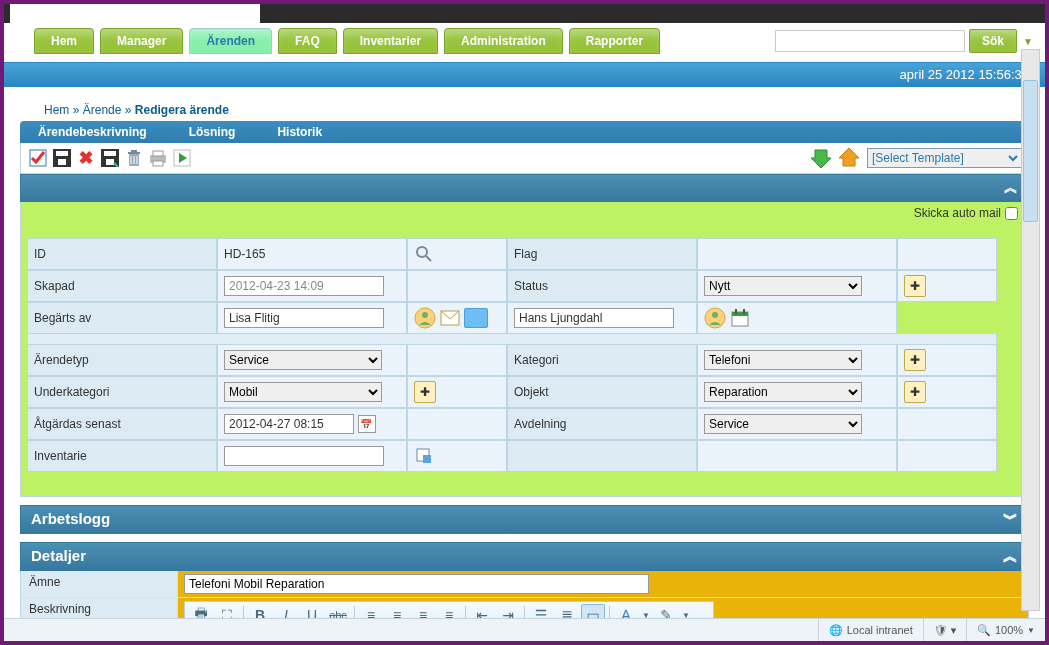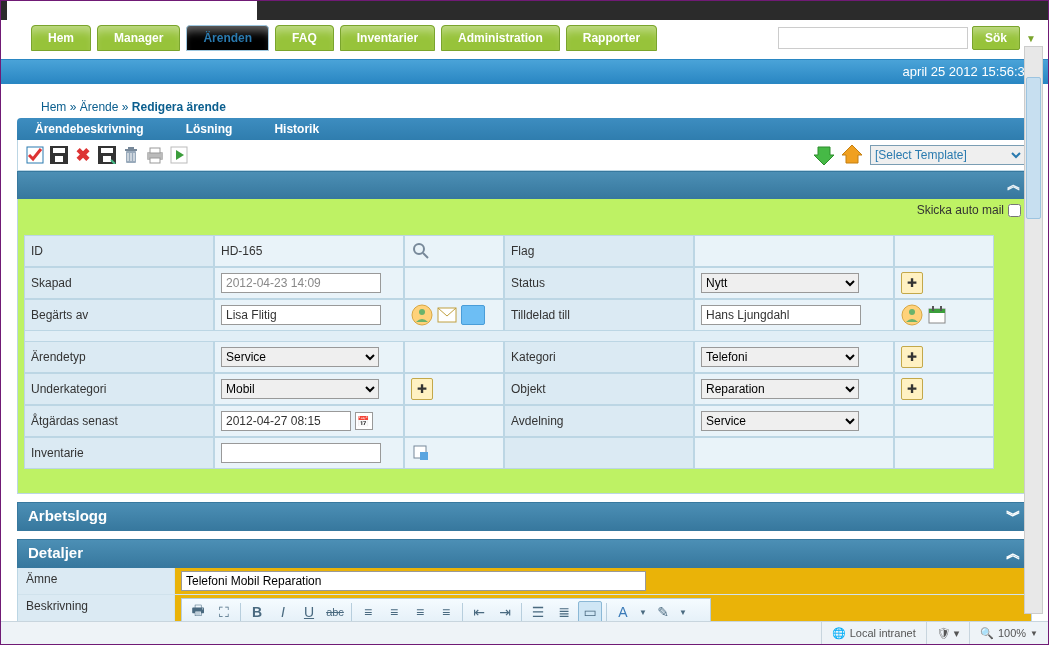--- a/index.html
+++ b/index.html
@@ -1,21 +1,21 @@
 <!DOCTYPE html>
 <html><head>
 <meta charset="utf-8">
 <style>
 html,body{margin:0;padding:0;font-family:Arial,Helvetica,sans-serif;font-size:12px;color:#333;background:#fff;}
-.window{width:1049px;height:645px;box-sizing:border-box;position:relative;overflow:hidden;border:1px solid #701a75;}
+.window{width:1049px;height:645px;box-sizing:border-box;position:relative;overflow:hidden;border:4px solid #701a75;}
 .topbar{height:19px;background:#2b2b2b;position:relative;}
 .topbar .topseg{position:absolute;top:0;left:6px;height:19px;width:250px;background:#fff;}
 .tabbar{display:flex;align-items:center;column-gap:6px;padding:5px 10px 8px 30px;background:#fff;}
 .tab{background:#97c33a;border:1px solid #7aa42d;border-radius:4px 4px 0 0;padding:5px 16px;color:#fff;font-weight:bold;box-shadow:inset 0 10px 10px -5px rgba(255,255,255,0.4);cursor:pointer;}
-.tab.active{background:#000000;color:#2a7aaf;border-color:#9fc8df;}
+.tab.active{background:#86efac;color:#2a7aaf;border-color:#9fc8df;}
 .searchwrap{margin-left:auto;display:flex;align-items:center;column-gap:4px;}
 .searchbox{width:180px;height:20px;border:1px solid #ccc;padding:0 4px;}
 .searchbtn{background:#97c33a;border:1px solid #7aa42d;color:#fff;font-weight:bold;border-radius:2px;height:22px;padding:0 12px;display:flex;align-items:center;box-shadow:inset 0 10px 10px -5px rgba(255,255,255,0.4);cursor:pointer;}
 .searchexp{width:14px;height:14px;display:flex;align-items:center;justify-content:center;color:#7aa42d;cursor:pointer;font-size:10px;}
 .bluebar{background:linear-gradient(#4aa3d8,#2a87c3);color:#fff;text-align:right;padding:4px 16px;border-top:1px solid #2a87c3;border-bottom:1px solid #2a87c3;font-size:13px;}
 .content{padding:10px 14px 0 14px;}
 .breadcrumb{color:#0a5e8e;margin:6px 0 4px 26px;}
 .breadcrumb b{font-weight:bold;}
 .panel{margin:0 2px 0 2px;}
 .subnav{background:linear-gradient(#3d8dc0,#2f7dae);color:#fff;border-radius:4px 4px 0 0;display:flex;column-gap:42px;padding:4px 18px;font-weight:bold;}
@@ -216,21 +216,20 @@
                 </svg>
               </span>
           <span class="smicon">
                 <svg width="20" height="16">
                   <rect x="1" y="1" width="18" height="14" fill="#fff" stroke="#c0a040"></rect>
                   <path d="M1 1 L10 9 L19 1" fill="none" stroke="#c0a040"></path>
                 </svg>
               </span>
           <span class="smicon" style="background:#6dbef4;width:22px;height:18px;border-radius:2px;border:1px solid #4a9dd8;"></span>
         </div>
-        <div class="cell lbl">Tilldelad till</div>
         <div class="cell">
               <input class="txt" value="Hans Ljungdahl" style="">
             </div>
         <div class="cell icons">
           <span class="person">
                 <svg width="22" height="22">
                   <circle cx="11" cy="11" r="10" fill="#ffd27a" stroke="#d8a743"></circle>
                   <circle cx="11" cy="8" r="3" fill="#6bb36b"></circle>
                   <path d="M5 18 Q11 12 17 18" fill="#6bb36b"></path>
                 </svg>

